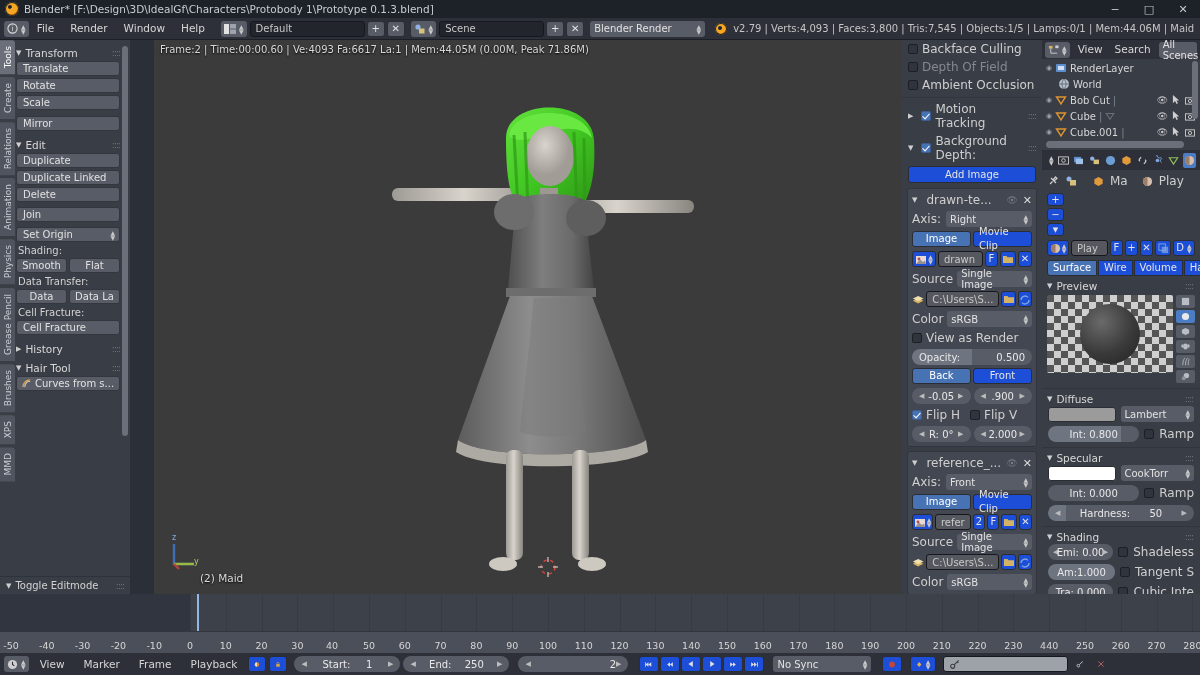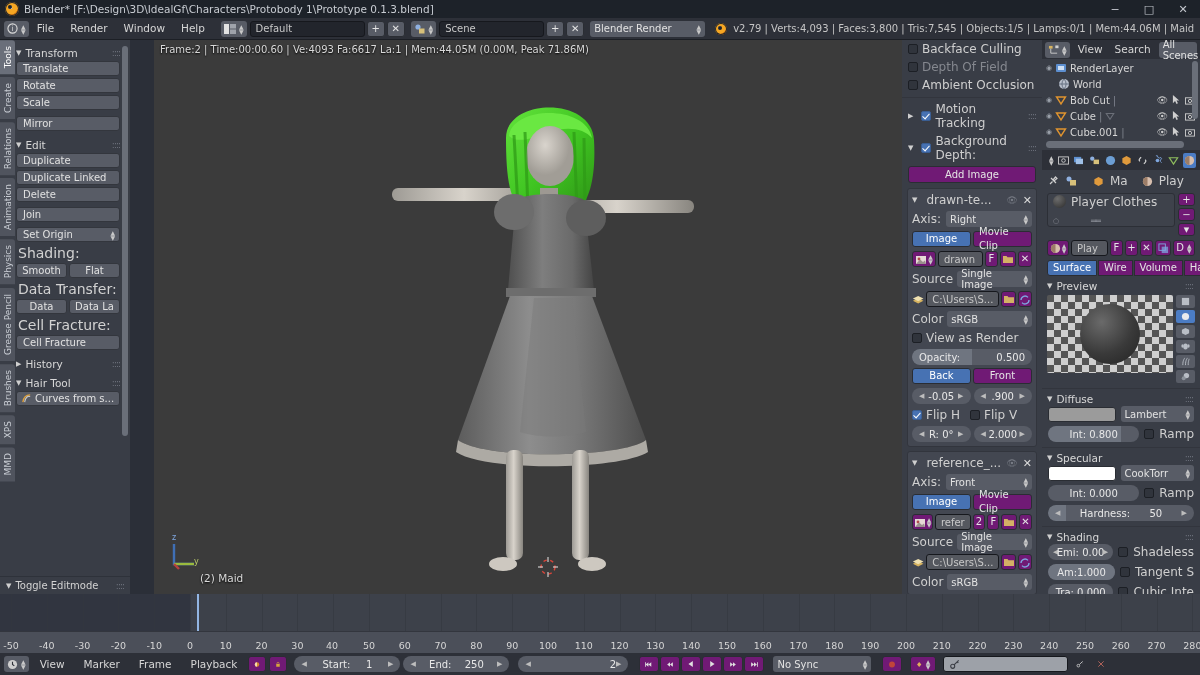--- a/index.html
+++ b/index.html
@@ -17,21 +17,21 @@
   .tb-logo{width:14px;height:14px;margin-left:5px;margin-right:5px;border-radius:50%;
      background:radial-gradient(circle at 40% 38%,#ffffff 0 14%,#f5a623 16% 58%,#d97b10 60% 100%);
      box-shadow:inset 0 0 0 1px #22262c;position:relative;flex:0 0 auto;}
   .tb-logo:after{content:"";position:absolute;left:3px;top:3px;width:4px;height:4px;border-radius:50%;background:#1d2229;}
   .tb-title{font-size:10.5px;color:#c8ccd2;white-space:nowrap;}
   .tb-btns{margin-left:auto;display:flex;height:18px;}
   .tb-btn{width:34px;height:18px;display:flex;align-items:center;justify-content:center;color:#c3c7cd;font-size:11px;}
   .menu{padding:0 8px;font-size:10.5px;color:#d6d6d6;line-height:21px;cursor:default;}
   .btn{background:#585c66;border:1px solid #2a2d33;border-radius:3px;color:#e4e4e4;
        font-size:10px;height:16px;line-height:14px;padding:0 5px;display:inline-flex;align-items:center;justify-content:center;}
-  .btn.dark{background:#701a75;}
+  .btn.dark{background:#1d4ed8;}
   .btn.blue{background:#4772b3;color:#fff;}
   .field{background:#22252c;border:1px solid #16181d;border-radius:3px;height:16px;display:flex;align-items:center;padding:0 5px;color:#c8c8c8;font-size:10px;}
   .drop{background:#585c66;border-radius:3px;height:16px;display:flex;align-items:center;padding:0 4px;color:#e2e2e2;font-size:10px;position:relative;}
   .spin{display:flex;flex-direction:column;font-size:6px;line-height:5px;color:#c9c9c9;margin-left:3px;}
   .slider{background:#585c66;border-radius:8px;height:16px;display:flex;align-items:center;justify-content:space-between;padding:0 7px;font-size:10px;color:#e8e8e8;position:relative;overflow:hidden;}
   .slider .fillbar{position:absolute;left:0;top:0;bottom:0;background:#6f7580;border-radius:8px 0 0 8px;}
   .slider span{position:relative;z-index:2;}
   .arrowL,.arrowR{position:relative;z-index:2;font-size:7px;color:#bdbdbd;}
   .chk{width:10px;height:10px;border-radius:2px;background:#30343c;border:1px solid #1c1f25;display:inline-block;position:relative;flex:0 0 auto;}
   .chk.on{background:#4772b3;border-color:#3a5e93;}
@@ -48,21 +48,21 @@
   
   .toolshelf{position:absolute;left:0;top:40px;width:130px;bottom:81px;background:#393d46;}
   .vtabs{position:absolute;left:0;top:0;width:15px;bottom:0;}
   .vtab{width:15px;background:#50545e;color:#c9cdd4;font-size:9px;
         writing-mode:vertical-rl;text-orientation:mixed;transform:rotate(180deg);
         display:flex;align-items:center;justify-content:center;border-radius:0 0 0 3px;margin-bottom:3px;padding:6px 0;}
   .vtab.sel{background:#6a6f7a;color:#fff;}
   .tcol{position:absolute;left:16px;top:0;right:10px;bottom:0;overflow:hidden;padding-top:5px;}
   .tbtn{background:#585c66;border:1px solid #33363d;border-radius:3px;height:15px;line-height:13px;
         color:#e1e1e1;font-size:10px;padding-left:6px;margin-bottom:2px;}
-  .tlabel{font-size:14px;color:#d2d2d2;margin:3px 0 2px 2px;}
+  .tlabel{font-size:10px;color:#d2d2d2;margin:3px 0 2px 2px;}
   .trow{display:flex;gap:2px;margin-bottom:2px;}
   .trow .tbtn{flex:1;margin-bottom:0;text-align:center;padding-left:0;}
   .vscroll{position:absolute;right:2px;top:6px;width:6px;height:390px;background:#6a6f79;border-radius:3px;}
   .toggle-edit{position:absolute;left:0;bottom:0;width:130px;height:18px;background:#393d46;display:flex;align-items:center;padding-left:6px;border-top:1px solid #2e323a;}
 
   
   .viewport{position:absolute;left:130px;top:40px;right:298px;bottom:81px;background:#3b3b3b;overflow:hidden;margin-left:24px;}
   .vp-stats{position:absolute;left:6px;top:4px;font-size:10px;color:#d8d8d8;text-shadow:0 1px 2px #000;}
   .vp-name{position:absolute;left:46px;bottom:10px;font-size:10.5px;color:#dcdcdc;text-shadow:0 1px 2px #000;}
   .gizmo{position:absolute;left:12px;bottom:22px;width:34px;height:34px;}
@@ -895,30 +895,20 @@
         <span class="lbl">Ma</span>
         <svg width="11" height="11" viewBox="0 0 12 12" style="margin-left:8px">
             <circle cx="6" cy="6" r="5" fill="#d7bfae"></circle>
             <path d="M6 1 a5 5 0 0 0 0 10 Z" fill="#9c7d67"></path>
           </svg>
         <span class="lbl">Play</span>
       </div>
     </div>
 
     <div style="display:flex;gap:3px;padding:4px 5px 0">
-      <div class="matslot" style="flex:1;flex-direction:column;align-items:stretch;justify-content:center;padding:3px 5px">
-        <div style="display:flex;align-items:center;gap:5px">
-          <span class="ball"></span>
-          <span class="lbl">Player Clothes</span>
-        </div>
-        <div style="display:flex;align-items:center;gap:4px;margin-top:2px">
-          <span style="font-size:7px;color:#8b8f98">○</span>
-          <span style="color:#8b8f98;font-size:9px;margin-left:28px;letter-spacing:-1px">══</span>
-        </div>
-      </div>
       <div style="display:flex;flex-direction:column;gap:2px;width:17px">
         <div class="btn dark" style="height:13px;padding:0">+</div>
         <div class="btn dark" style="height:13px;padding:0">−</div>
         <div class="btn dark" style="height:13px;padding:0;font-size:7px">▼</div>
       </div>
     </div>
 
     <div style="display:flex;gap:2px;padding:4px 5px 0;align-items:center">
       <div class="btn dark" style="width:22px;padding:0">
         <svg width="11" height="11" viewBox="0 0 12 12">
@@ -1151,21 +1141,21 @@
           <div class="tick" style="left: 691.2px;">140</div>
           <div class="tick" style="left: 727px;">150</div>
           <div class="tick" style="left: 762.8px;">160</div>
           <div class="tick" style="left: 798.6px;">170</div>
           <div class="tick" style="left: 834.4px;">180</div>
           <div class="tick" style="left: 870.2px;">190</div>
           <div class="tick" style="left: 906px;">200</div>
           <div class="tick" style="left: 941.8px;">210</div>
           <div class="tick" style="left: 977.6px;">220</div>
           <div class="tick" style="left: 1013.4px;">230</div>
-          <div class="tick" style="left: 1049.2px;">240</div>
+          <div class="tick" style="left: 1049.2px;">440</div>
           <div class="tick" style="left: 1085px;">250</div>
           <div class="tick" style="left: 1120.8px;">260</div>
           <div class="tick" style="left: 1156.6px;">270</div>
           <div class="tick" style="left: 1192.4px;">280</div>
         </div>
     </div>
     <div class="tl-hdr">
       <div class="icobox">
         <svg width="11" height="11" viewBox="0 0 12 12">
             <circle cx="6" cy="6" r="5" fill="#cfcfcf"></circle>

